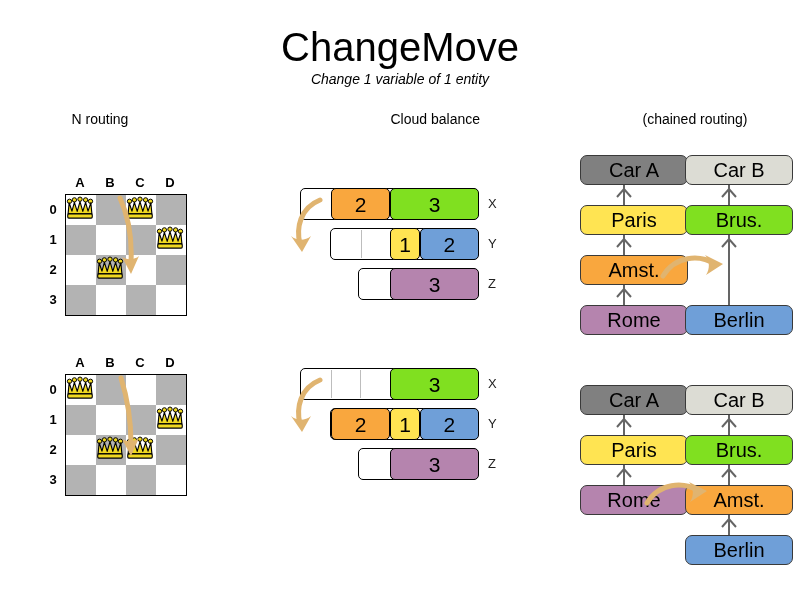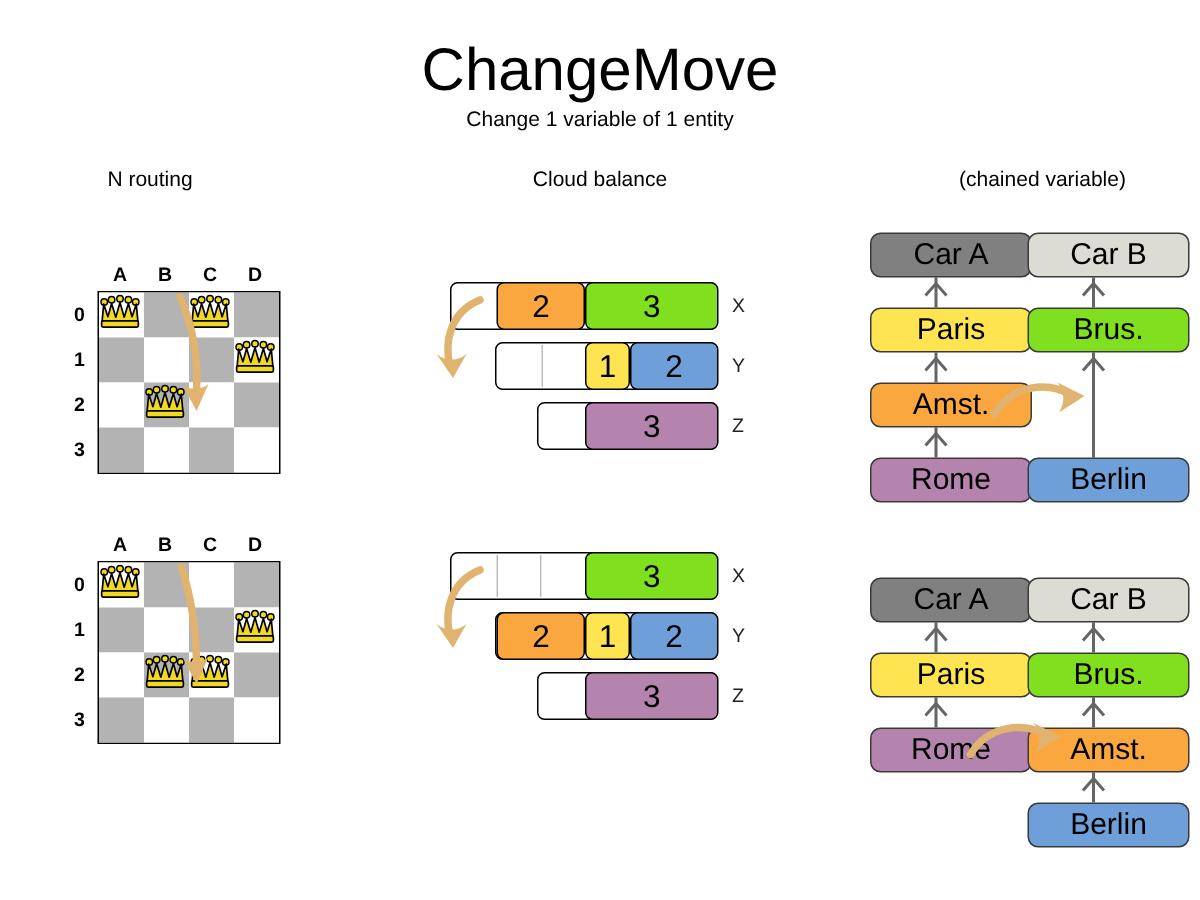--- a/index.html
+++ b/index.html
@@ -9,27 +9,27 @@
   }
   .abs{position:absolute;}
 
   
   #page-title{
     left:0;top:24px;width:800px;text-align:center;
     font-size:40px;font-weight:400;line-height:46px;letter-spacing:0px;
   }
   #page-subtitle{
     left:0;top:70px;width:800px;text-align:center;
-    font-size:14px;font-weight:400;line-height:18px;
+    font-size:14px;font-weight:400;line-height:18px;font-style:italic;
   }
   .col-title{
     text-align:center;font-size:14px;line-height:19px;font-weight:400;
   }
   #title-nqueens{left:20px;top:110px;width:160px;}
-  #title-cloud{left:320px;top:110px;width:160px;}
+  #title-cloud{left:320px;top:110px;width:160px;text-align:right;}
   #title-vrp{left:605px;top:110px;width:180px;}
 
   
   .board-wrap{width:170px;height:160px;}
   .file-label,.rank-label{
     font-size:13px;font-weight:700;text-align:center;line-height:14px;
   }
   .board{
     position:absolute;left:45px;top:22px;width:120px;height:120px;
     border:1px solid #000;box-sizing:content-box;
@@ -69,21 +69,21 @@
 </style>
 </head>
 <body>
 
 <div class="abs" id="page-title">ChangeMove</div>
 <div class="abs" id="page-subtitle">Change 1 variable of 1 entity</div>
 
 <div class="abs col-title" id="title-nqueens">N routing</div>
 <div class="abs col-title" id="title-cloud">Cloud balance</div>
 <div class="abs col-title" id="title-vrp">
-  <div>(chained variable)</div>
+  <div>(chained routing)</div>
 </div>
 
 <div class="abs board-wrap" id="board-before" style="left:20px;top:172px;">
     <div class="abs file-label" style="left: 45px; top: 4px; width: 30px;">A</div>
     <div class="abs file-label" style="left: 75px; top: 4px; width: 30px;">B</div>
     <div class="abs file-label" style="left: 105px; top: 4px; width: 30px;">C</div>
     <div class="abs file-label" style="left: 135px; top: 4px; width: 30px;">D</div>
     <div class="abs rank-label" style="left: 26px; top: 31px; width: 14px;">0</div>
     <div class="abs rank-label" style="left: 26px; top: 61px; width: 14px;">1</div>
     <div class="abs rank-label" style="left: 26px; top: 91px; width: 14px;">2</div>

